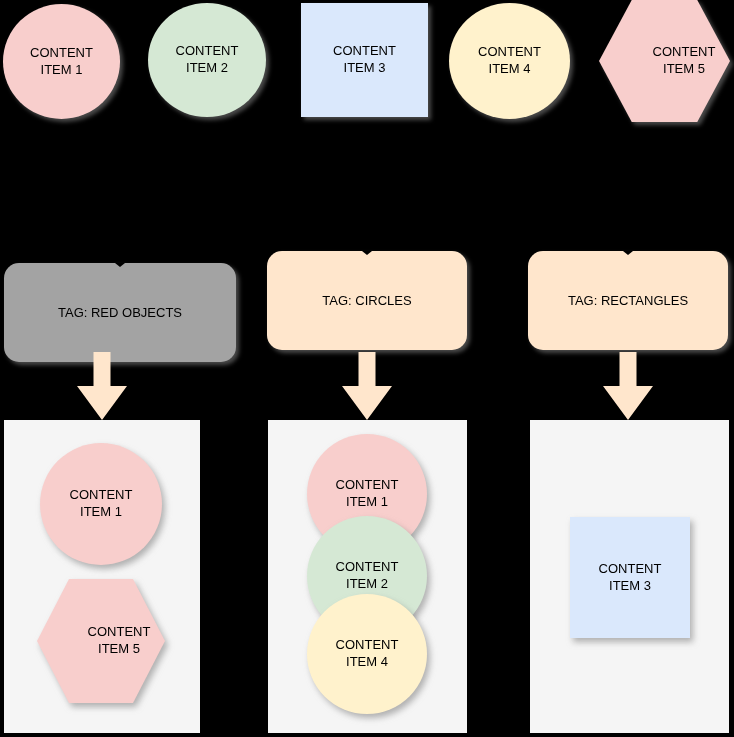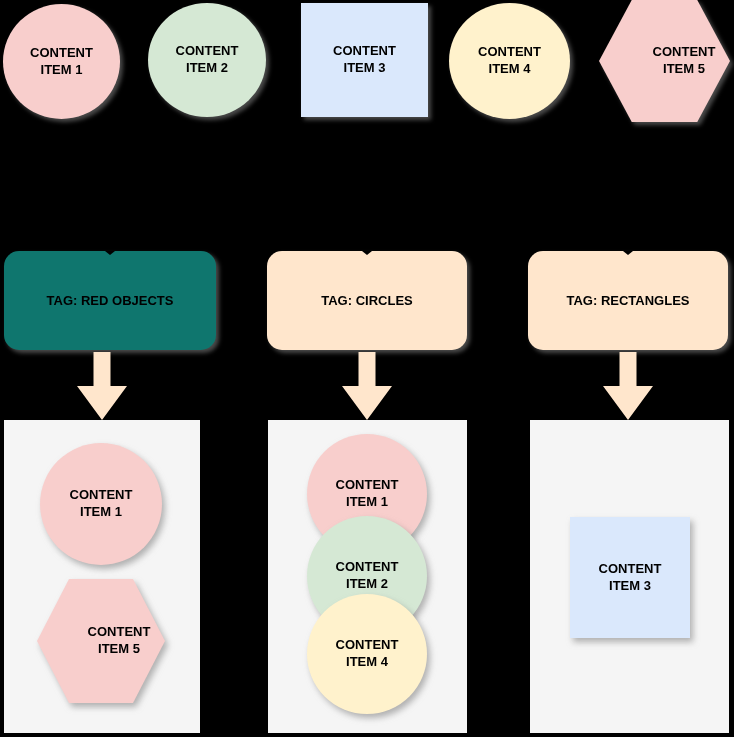--- a/index.html
+++ b/index.html
@@ -1,18 +1,18 @@
 <!DOCTYPE html>
 <html><head>
 <meta charset="utf-8">
 <style>
   html,body { margin:0; padding:0; background:#000; }
   .canvas {
     position:relative; width:734px; height:737px; background:#000;
-    overflow:hidden; font-family:"Liberation Sans", sans-serif; color:#000;font-weight:bold;
+    overflow:hidden; font-family:"Liberation Sans", sans-serif; color:#000;
   }
   .abs { position:absolute; }
   .shadow  { filter: drop-shadow(3px 3px 2px rgba(135,135,135,0.55)); }
   .shadow2 { filter: drop-shadow(3px 4px 3px rgba(120,120,120,0.55)); }
   .shape {
     width:100%; height:100%;
     display:flex; align-items:center; justify-content:center;
     text-align:center; font-size:13px; line-height:1.3;
   }
   .shape span { display:block; width:92px; }
@@ -62,21 +62,21 @@
       <span>CONTENT ITEM 4</span>
     </div>
   </div>
 
   <div class="abs shadow" style="left:599px; top:0px; width:131px; height:122px;">
     <div class="shape hexagon" style="background-color: rgb(248, 206, 204);">
       <span>CONTENT ITEM 5</span>
     </div>
   </div>
 
-  <div class="tag shadow" style="left: 4px; top: 251px; width: 212px; background-color: #0f766e;">
+  <div class="tag shadow" style="left: 4px; top: 263px; width: 232px; background-color: #a3a3a3;">
     <div class="notch"></div>
     <span>TAG: RED OBJECTS</span>
   </div>
 
   <div class="tag shadow" style="left: 267px; top: 251px; width: 200px; background-color: rgb(255, 230, 204);">
     <div class="notch"></div>
     <span>TAG: CIRCLES</span>
   </div>
 
   <div class="tag shadow" style="left: 528px; top: 251px; width: 200px; background-color: rgb(255, 230, 204);">

